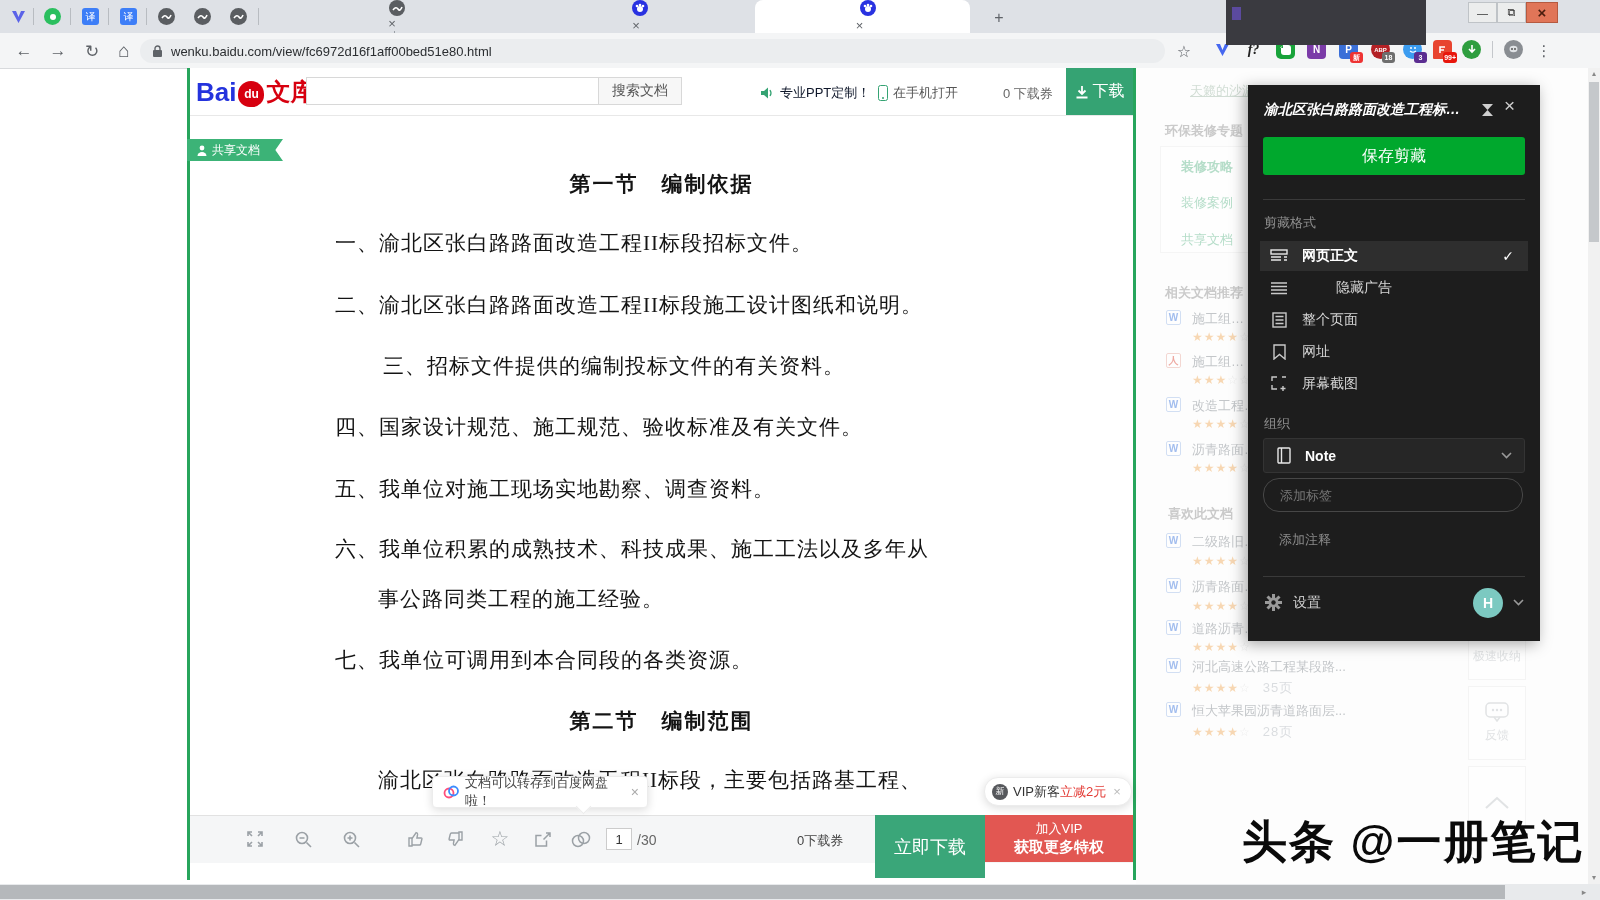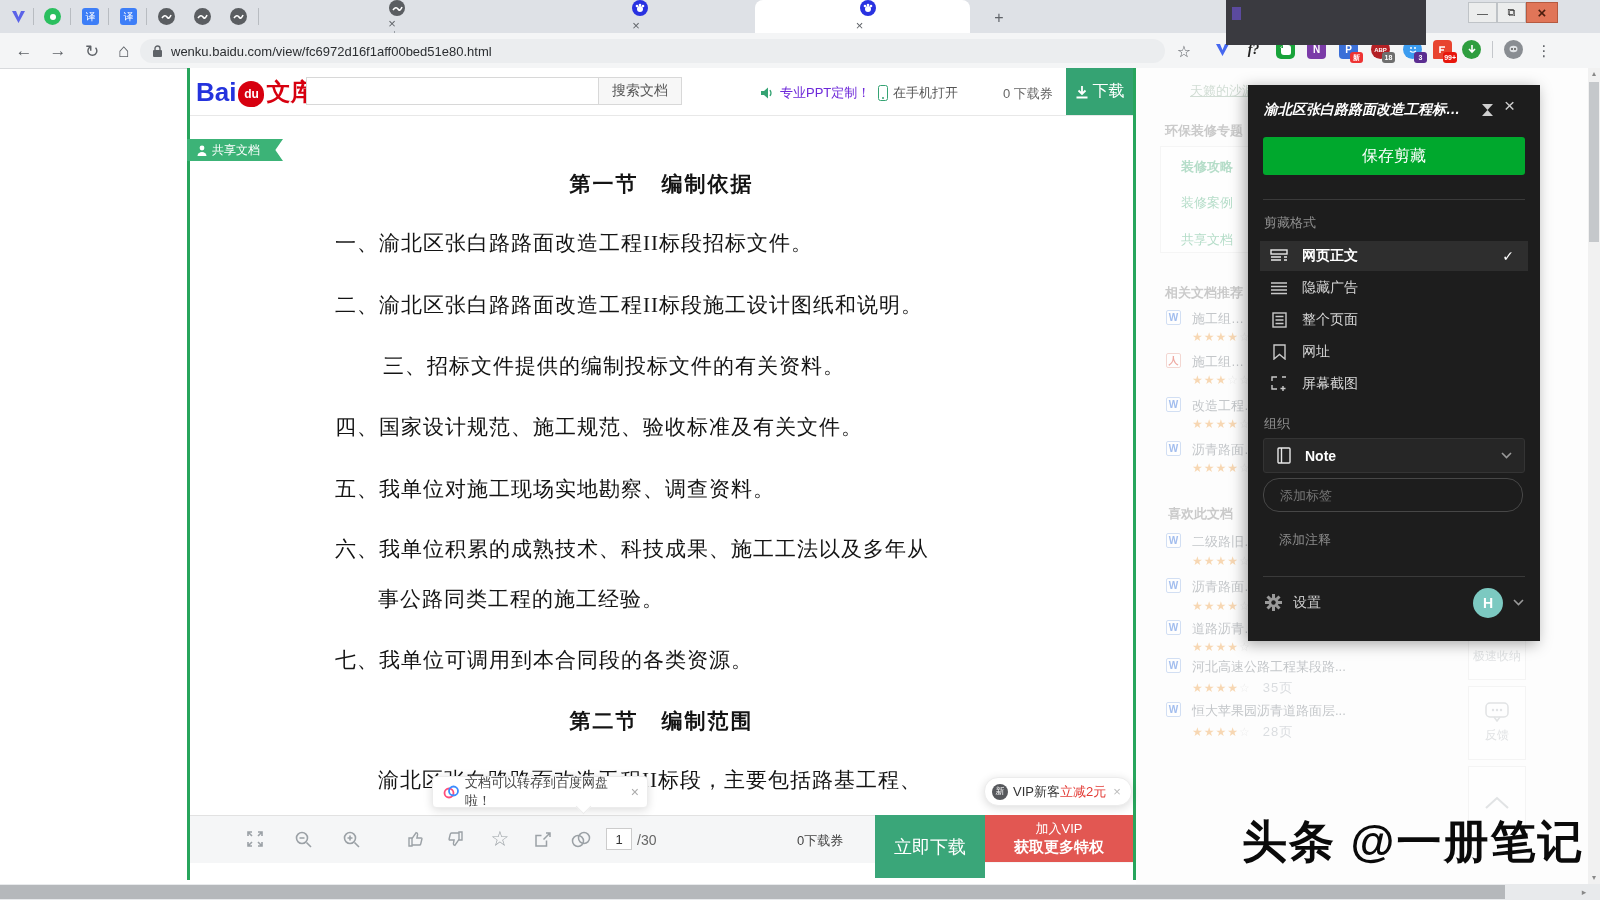--- a/index.html
+++ b/index.html
@@ -226,21 +226,21 @@
   <div class="a greenline" style="left:1133px;top:68px;height:812px;"></div>
 
   <div class="a wkheader"></div>
   <div class="a" style="left:196px;top:76px;display:flex;align-items:flex-end;">
     <span style="font-size:26px;font-weight:bold;color:#2433dd;">Bai</span>
     <span style="width:26px;height:26px;border-radius:50% 50% 45% 45%;background:#d7000f;color:#fff;font-size:12px;font-weight:bold;display:flex;align-items:center;justify-content:center;margin:0 2px 1px 2px;">du</span>
     <span style="font-size:24px;font-weight:bold;color:#d7000f;">文库</span>
   </div>
   <input class="a" style="left: 306px; top: 77px; width: 292px; height: 28px; border-top: 1px solid rgb(216, 216, 216); border-bottom: 1px solid rgb(216, 216, 216); border-left: 1px solid rgb(216, 216, 216); border-image: initial; border-right: none; box-sizing: border-box; padding: 0px 8px; font-size: 14px;">
   <div class="a searchbtn" style="left:598px;top:77px;width:84px;height:28px;box-sizing:border-box;">搜索文档</div>
-  <div class="a" style="left:760px;top:84px;display:flex;align-items:center;font-size:13px;color:#6d28d9;">
+  <div class="a" style="left:760px;top:84px;display:flex;align-items:center;font-size:13px;color:#0f172a;">
     <span style="margin-right:5px;">
       <svg width="15" height="14">
           <path d="M1 5 v4 h3 l4 3.5 V1.5 L4 5 Z" fill="#35a373"></path>
           <path d="M10 4 q2 3 0 6" stroke="#35a373" stroke-width="1.3" fill="none"></path>
         </svg>
     </span>
     <span>专业PPT定制！</span>
   </div>
   <div class="a" style="left:878px;top:84px;display:flex;align-items:center;font-size:13px;color:#555;">
     <span style="margin-right:5px;">
@@ -434,21 +434,21 @@
     <div class="popt sel" style="top:156px;">
       <span class="oic">
         <svg width="18" height="14" stroke="#e8e8e8" stroke-width="1.4" fill="none">
             <rect x="1" y="1" width="16" height="4"></rect>
             <path d="M1 8 h10 M1 11 h10 M14 8 h3 M14 11 h3"></path>
           </svg>
       </span>
       <span>网页正文</span>
       <span style="margin-left:auto;margin-right:14px;color:#fff;">✓</span>
     </div>
-    <div class="popt" style="top:188px;">
+    <div class="popt" style="top:188px;gap:34px;">
       <span class="oic">
         <svg width="18" height="14" stroke="#c9c9c9" stroke-width="1.4" fill="none">
             <path d="M1 2 h16 M1 5.5 h16 M1 9 h16 M1 12.5 h16"></path>
           </svg>
       </span>
       <span>隐藏广告</span>
     </div>
     <div class="popt" style="top:220px;">
       <span class="oic">
         <svg width="15" height="16" stroke="#c9c9c9" stroke-width="1.4" fill="none">

